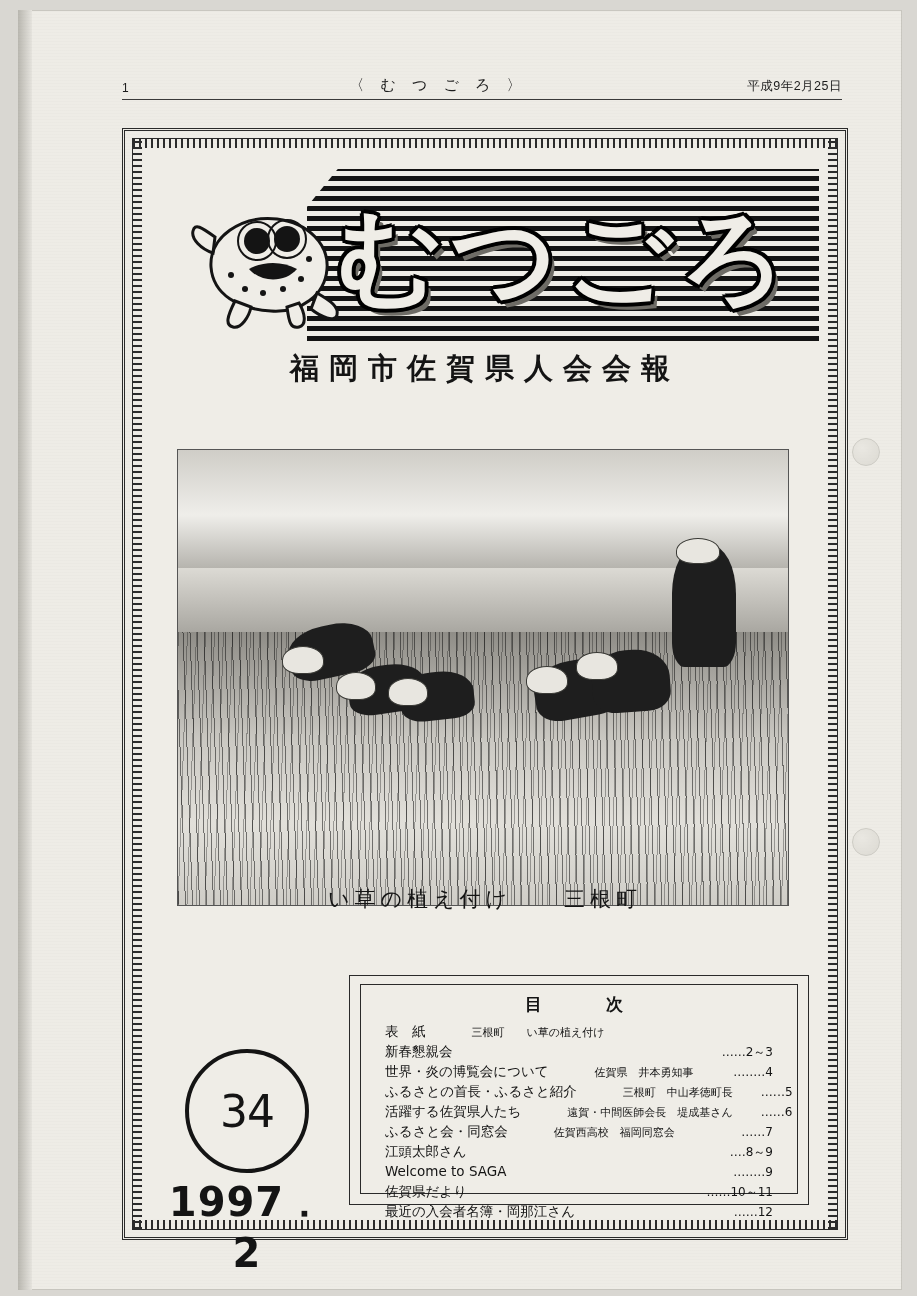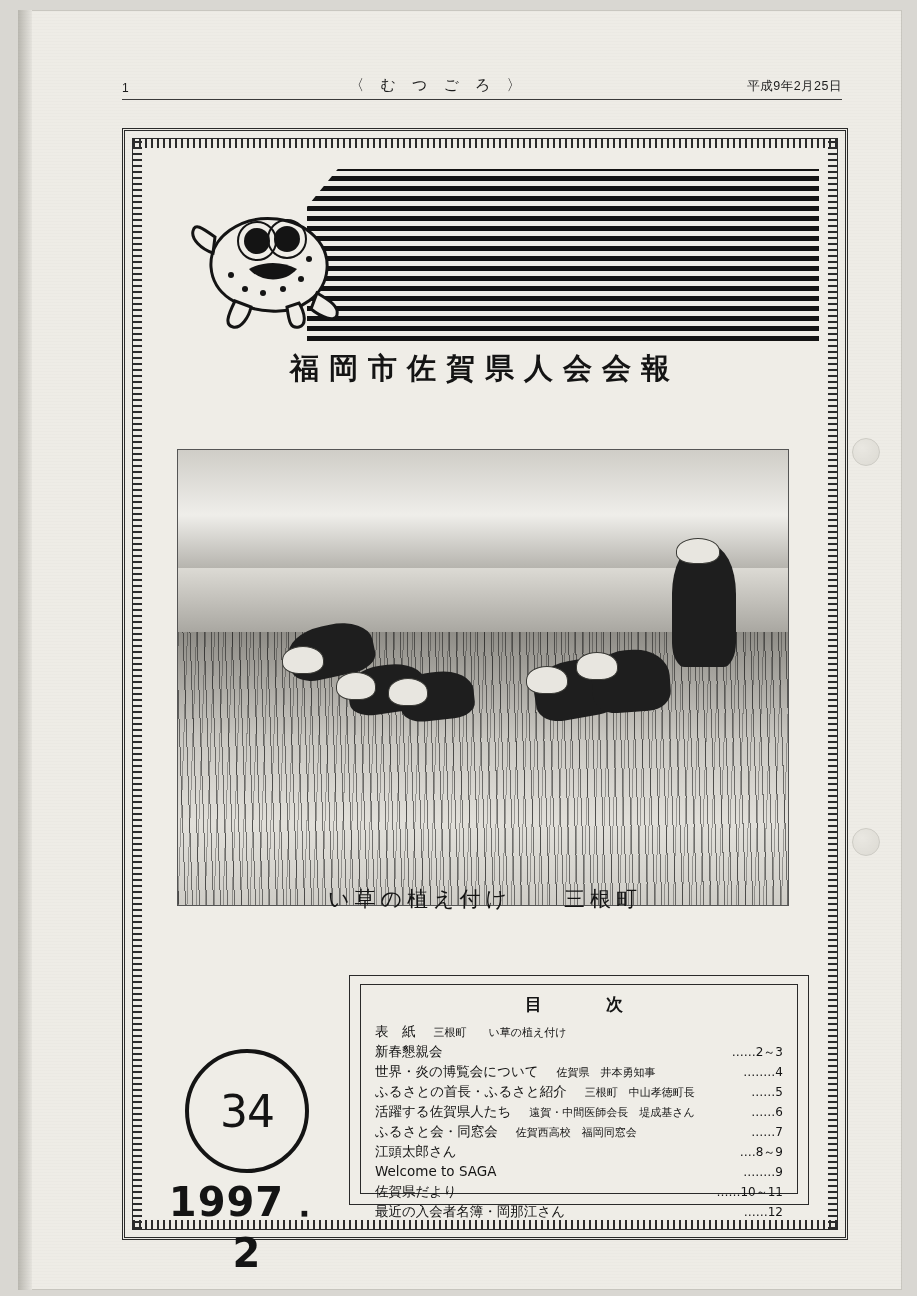--- a/index.html
+++ b/index.html
@@ -260,39 +260,40 @@
     border: 1px solid #2a2a2a;
     padding: 8px 10px 10px 10px;
     box-sizing: border-box;
     background: #efede7;
   }
   .toc-inner {
     border: 1px solid #2a2a2a;
     width: 100%;
     height: 100%;
     box-sizing: border-box;
-    padding: 8px 14px;
+    padding: 8px 24px;
   }
   .toc-title {
     text-align: center;
     font-size: 17px;
     letter-spacing: 10px;
     font-weight: bold;
     color: #141414;
     margin-bottom: 6px;
     font-family: "DejaVu Sans", sans-serif;
   }
   .toc-row {
     display: flex;
     align-items: baseline;
     font-size: 13.5px;
     line-height: 19px;
     color: #141414;
     font-family: "DejaVu Sans", sans-serif;
     white-space: nowrap;
+    gap: 28px;
   }
   .toc-row .t-main { }
   .toc-row .t-sub { font-size: 11px; margin-left: 18px; }
   .toc-row .t-pages {
     margin-left: auto;
     font-size: 12px;
     letter-spacing: 0px;
   }
 </style>
 </head>
@@ -311,20 +312,21 @@
       <span class="date">平成9年2月25日</span>
     </div>
 
     <div class="frame">
       <div class="frame-inner"></div>
       <div class="frame-content">
 
         <div class="logo-block">
           <div class="stripes-shadow"></div>
           <div class="stripes"></div>
+          <div class="logo-title">むつごろ</div>
           <svg class="fish" viewBox="0 0 150 132">
             <g fill="#efede7" stroke="#141414" stroke-width="3">
               <path d="M20 70 C18 40 50 18 86 22 C118 26 138 48 136 72 C134 98 110 116 80 114 C48 112 22 98 20 70 Z"></path>
               <path d="M24 40 C10 30 4 26 2 34 C0 42 10 52 22 56 Z"></path>
               <path d="M126 96 C140 104 148 110 146 118 C144 126 130 120 120 112 Z"></path>
               <path d="M44 104 C36 120 34 128 42 130 C50 132 58 120 60 110 Z"></path>
               <path d="M96 110 C98 126 100 132 108 130 C116 128 114 116 108 106 Z"></path>
             </g>
             <g fill="#141414">
               <circle cx="66" cy="44" r="13"></circle>

